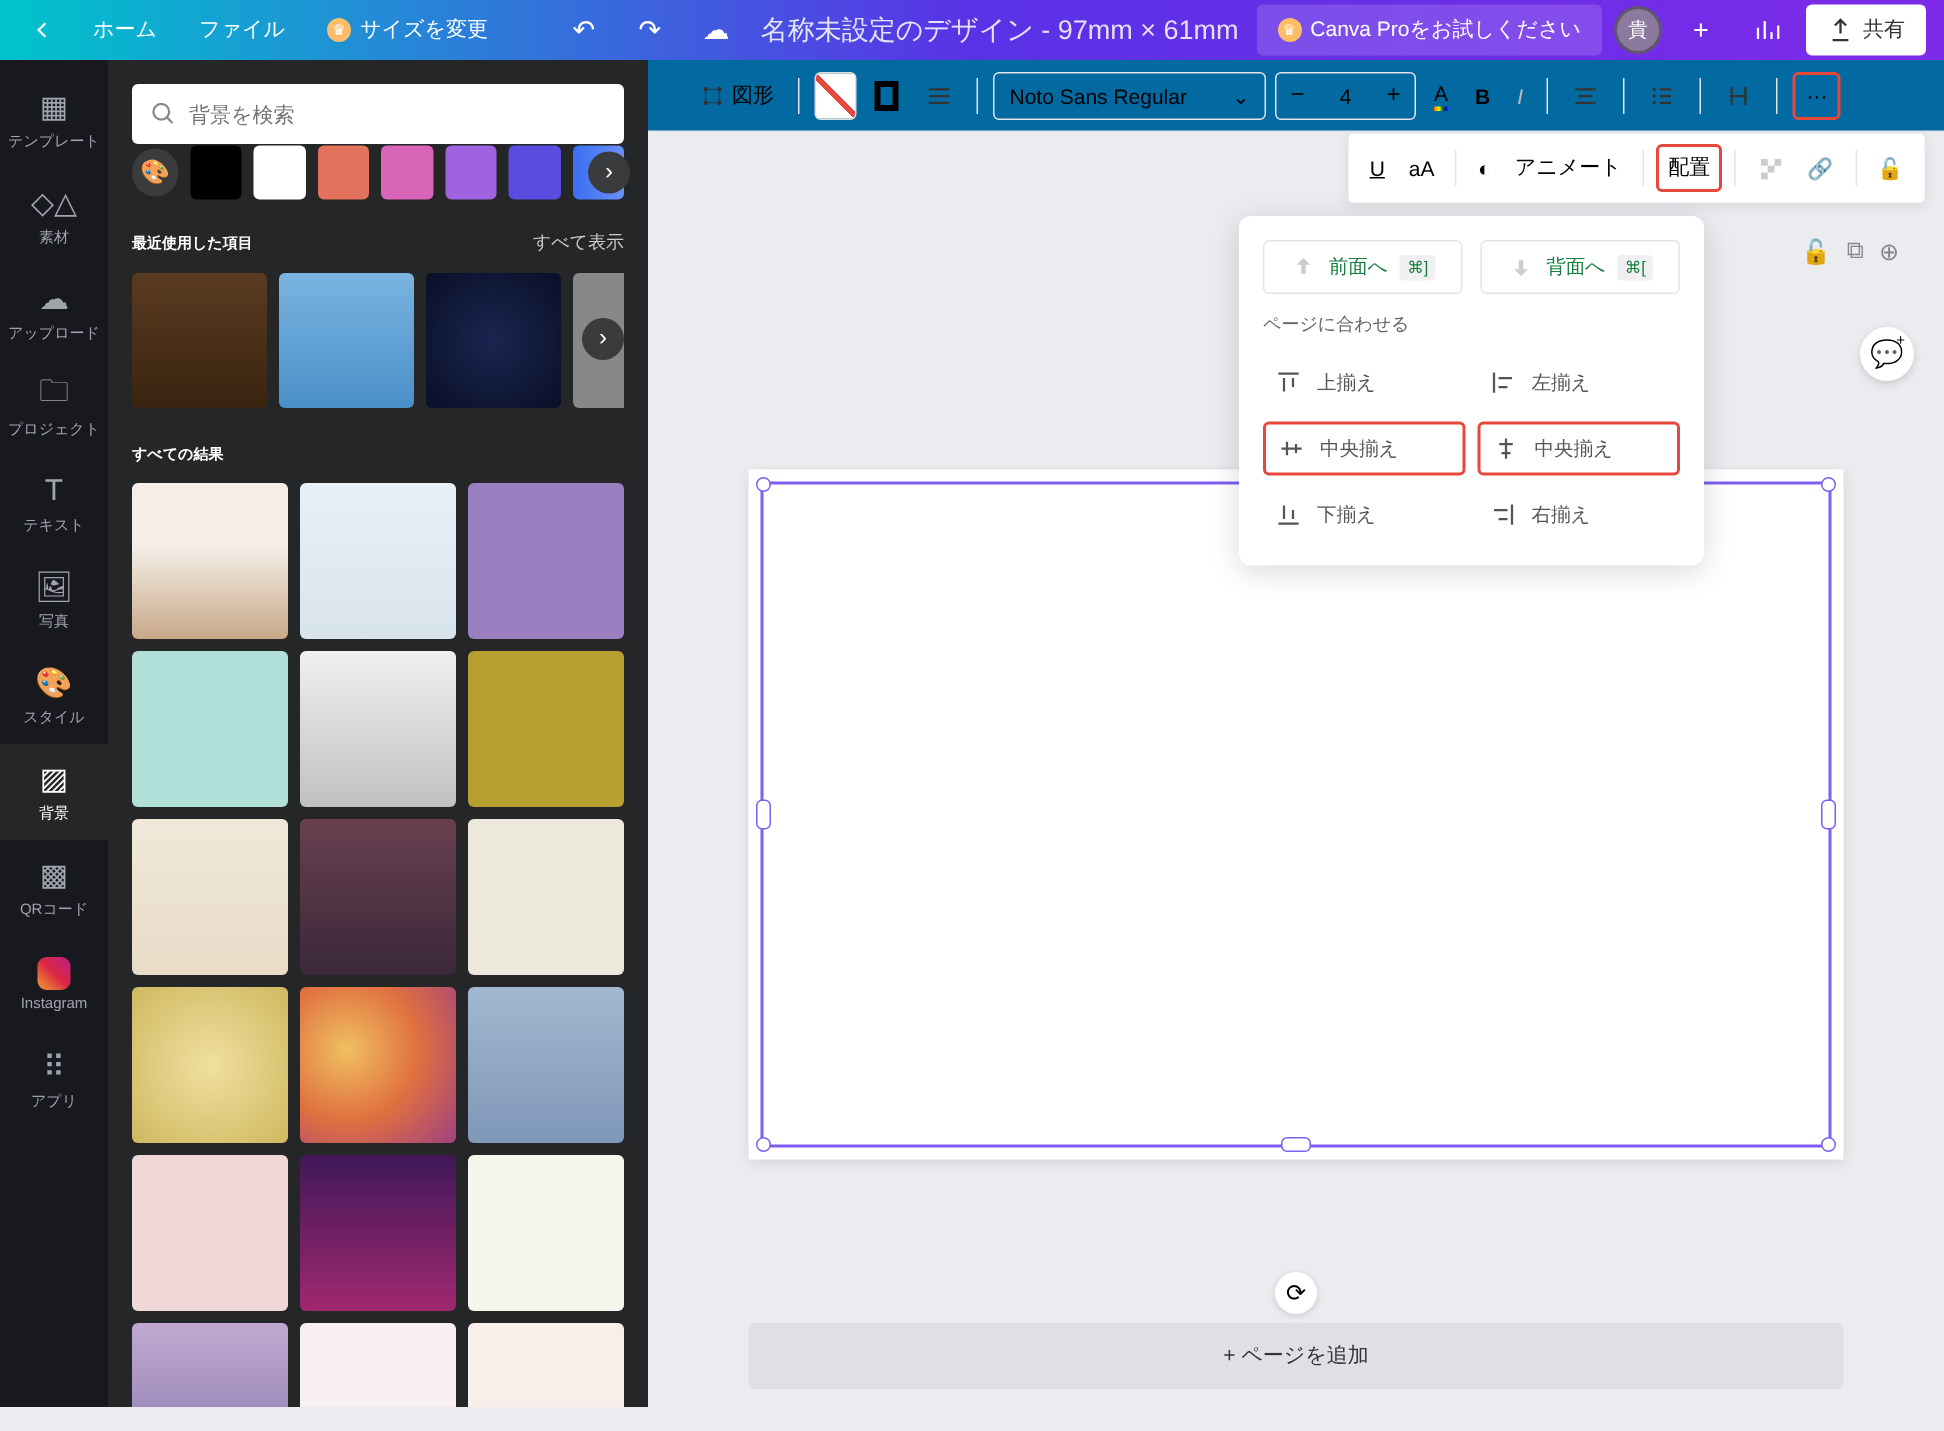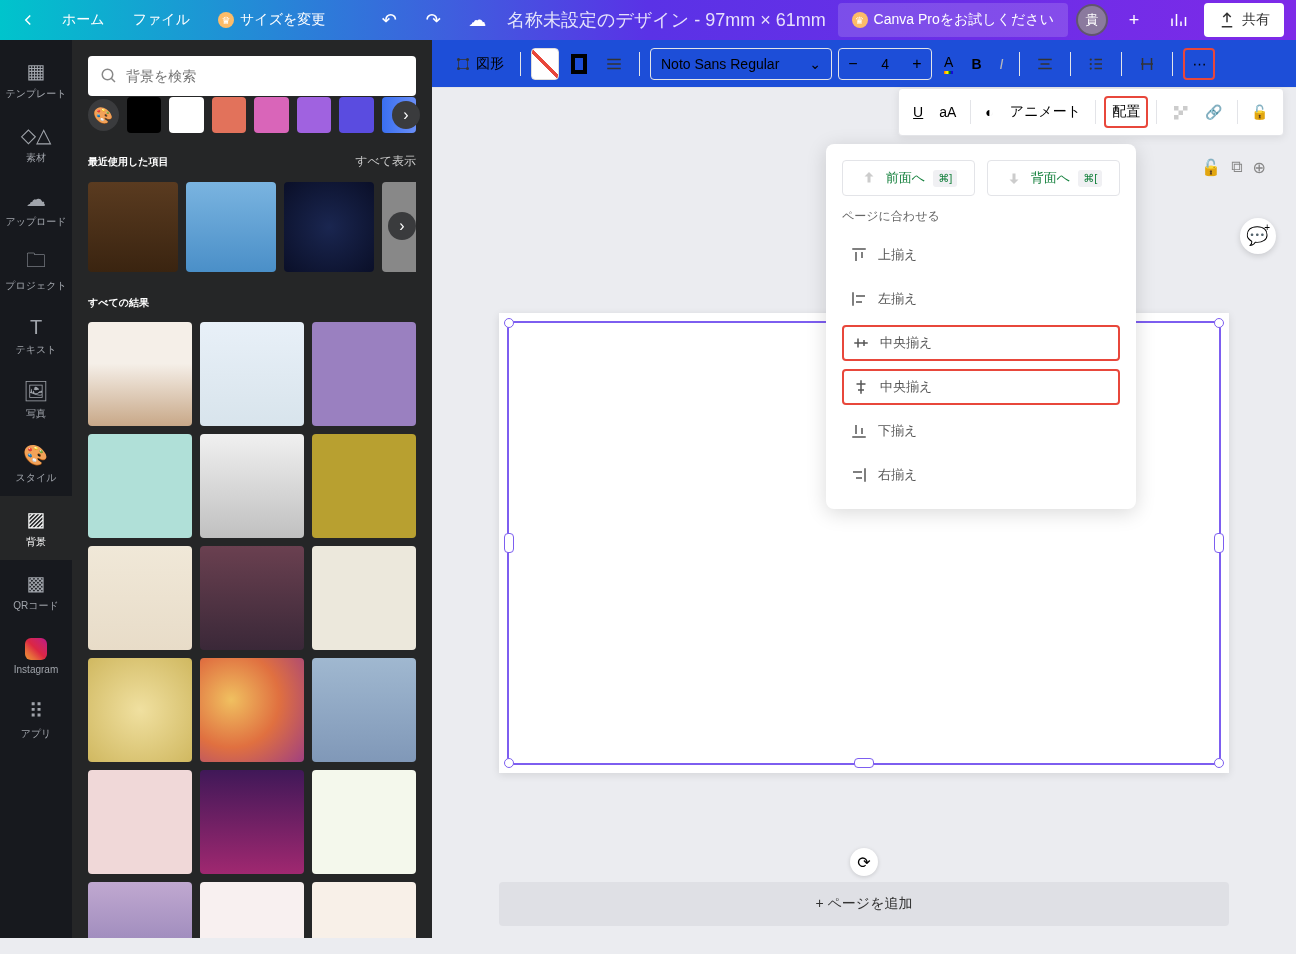--- a/index.html
+++ b/index.html
@@ -30,34 +30,34 @@
 .swatch-arrow{position:absolute;right:-4px;top:4px;width:28px;height:28px;background:#3a3b3d;border-radius:50%;display:flex;align-items:center;justify-content:center;color:#fff;cursor:pointer}
 .section-head{display:flex;justify-content:space-between;align-items:center;color:#fff;margin-bottom:12px}
 .section-title{font-size:10px;font-weight:600}
 .see-all{font-size:12px;color:#ccc;cursor:pointer}
 .recent-row{display:flex;gap:8px;margin-bottom:24px;position:relative;overflow:hidden}
 .recent-item{width:90px;height:90px;border-radius:4px;flex-shrink:0;cursor:pointer}
 .recent-arrow{position:absolute;right:0;top:30px;width:28px;height:28px;background:#3a3b3d;border-radius:50%;display:flex;align-items:center;justify-content:center;color:#fff;cursor:pointer}
 .grid{display:grid;grid-template-columns:repeat(3,1fr);gap:8px}
 .bg-item{aspect-ratio:1;border-radius:4px;cursor:pointer}
 .canvas-area{flex:1;display:flex;flex-direction:column;background:#ebecf0;position:relative}
-.toolbar{height:48px;background:#1d4ed8;border-bottom:1px solid #e3e4e8;display:flex;align-items:center;padding:0 16px;gap:6px}
+.toolbar{height:48px;background:#0369a1;border-bottom:1px solid #e3e4e8;display:flex;align-items:center;padding:0 28px;gap:6px}
 .tb-item{height:32px;display:flex;align-items:center;justify-content:center;padding:0 6px;cursor:pointer;border-radius:4px;font-size:14px}
 .divider{width:1px;height:24px;background:#e3e4e8;margin:0 4px}
 .font-select{border:1px solid #e3e4e8;border-radius:4px;height:32px;padding:0 10px;display:flex;align-items:center;gap:30px;cursor:pointer;font-size:14px}
 .size-group{display:flex;border:1px solid #e3e4e8;border-radius:4px;height:32px;align-items:center}
 .size-btn{width:28px;height:100%;display:flex;align-items:center;justify-content:center;cursor:pointer}
 .size-val{width:36px;text-align:center;font-size:14px}
 .secondary-bar{position:absolute;top:48px;right:12px;height:48px;background:#fff;border:1px solid #e3e4e8;border-radius:4px;display:flex;align-items:center;padding:0 8px;gap:4px;box-shadow:0 2px 8px rgba(0,0,0,.08);z-index:10}
 .highlight-red{border:2px solid #e8473b;border-radius:4px}
 .dropdown{position:absolute;top:104px;right:160px;width:310px;background:#fff;border-radius:8px;box-shadow:0 4px 20px rgba(0,0,0,.15);padding:16px;z-index:9}
 .dd-row{display:flex;gap:12px;margin-bottom:12px}
 .dd-btn{flex:1;height:36px;border:1px solid #e3e4e8;border-radius:4px;display:flex;align-items:center;justify-content:center;gap:8px;cursor:pointer;font-size:13px;color:#15803d}
 .dd-section{font-size:12px;color:#666;margin:8px 0 12px}
-.dd-align-grid{display:grid;grid-template-columns:1fr;gap:8px}
+.dd-align-grid{display:grid;grid-template-columns:1fr 1fr;gap:8px}
 .dd-align{height:36px;display:flex;align-items:center;gap:10px;padding:0 8px;cursor:pointer;font-size:13px;color:#555;border-radius:4px}
 .canvas-wrap{flex:1;display:flex;align-items:center;justify-content:center;position:relative;padding-top:60px}
 .page-controls{position:absolute;top:70px;right:30px;display:flex;gap:10px;color:#888}
 .pc-icon{cursor:pointer;font-size:16px}
 .canvas{width:730px;height:460px;background:#fff;box-shadow:0 2px 8px rgba(0,0,0,.1);position:relative}
 .selection{position:absolute;inset:8px;border:2px solid #7d5ef0}
 .handle{position:absolute;width:10px;height:10px;background:#fff;border:1px solid #7d5ef0;border-radius:50%}
 .handle.tl{top:-5px;left:-5px}.handle.tr{top:-5px;right:-5px}.handle.bl{bottom:-5px;left:-5px}.handle.br{bottom:-5px;right:-5px}
 .handle.tm{top:-5px;left:50%;transform:translateX(-50%);width:20px;border-radius:4px}
 .handle.bm{bottom:-5px;left:50%;transform:translateX(-50%);width:20px;border-radius:4px}

